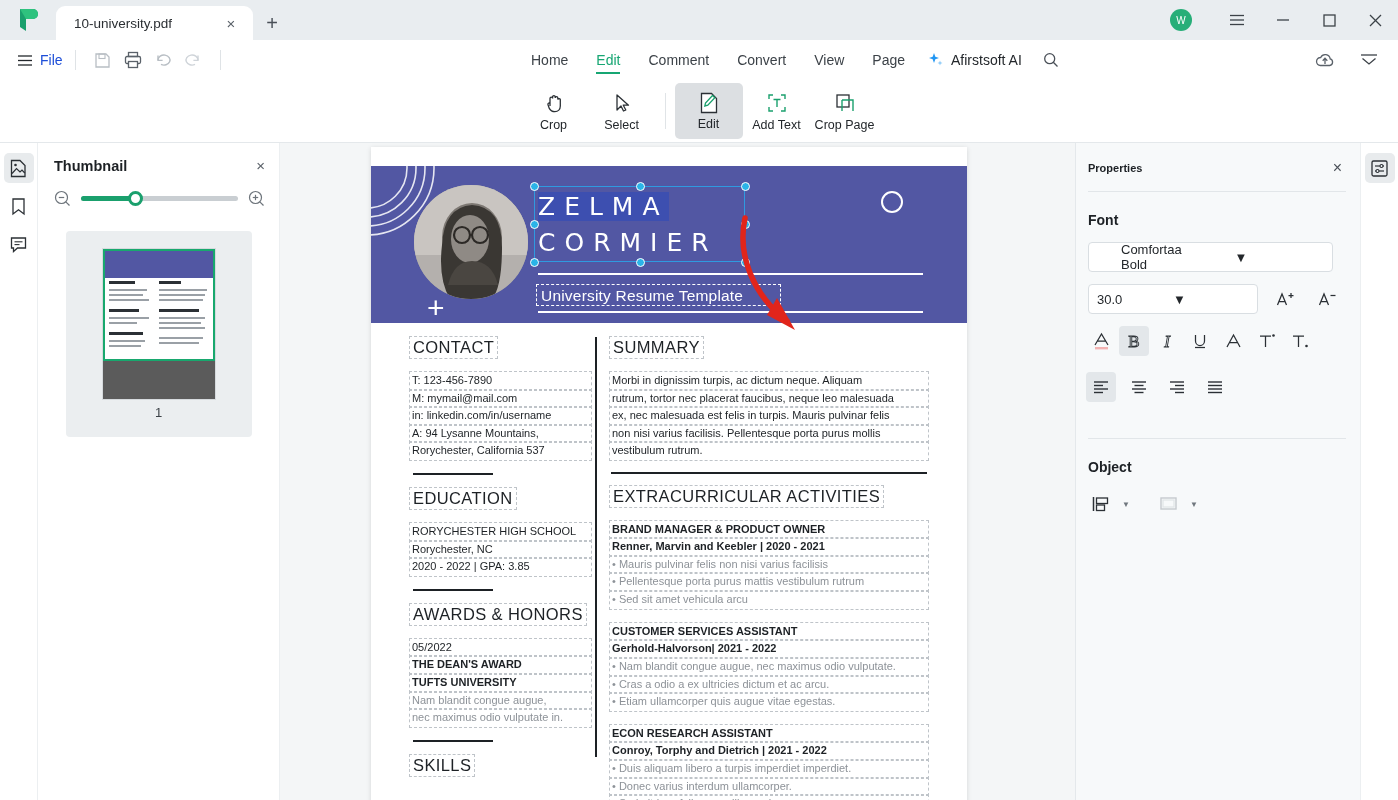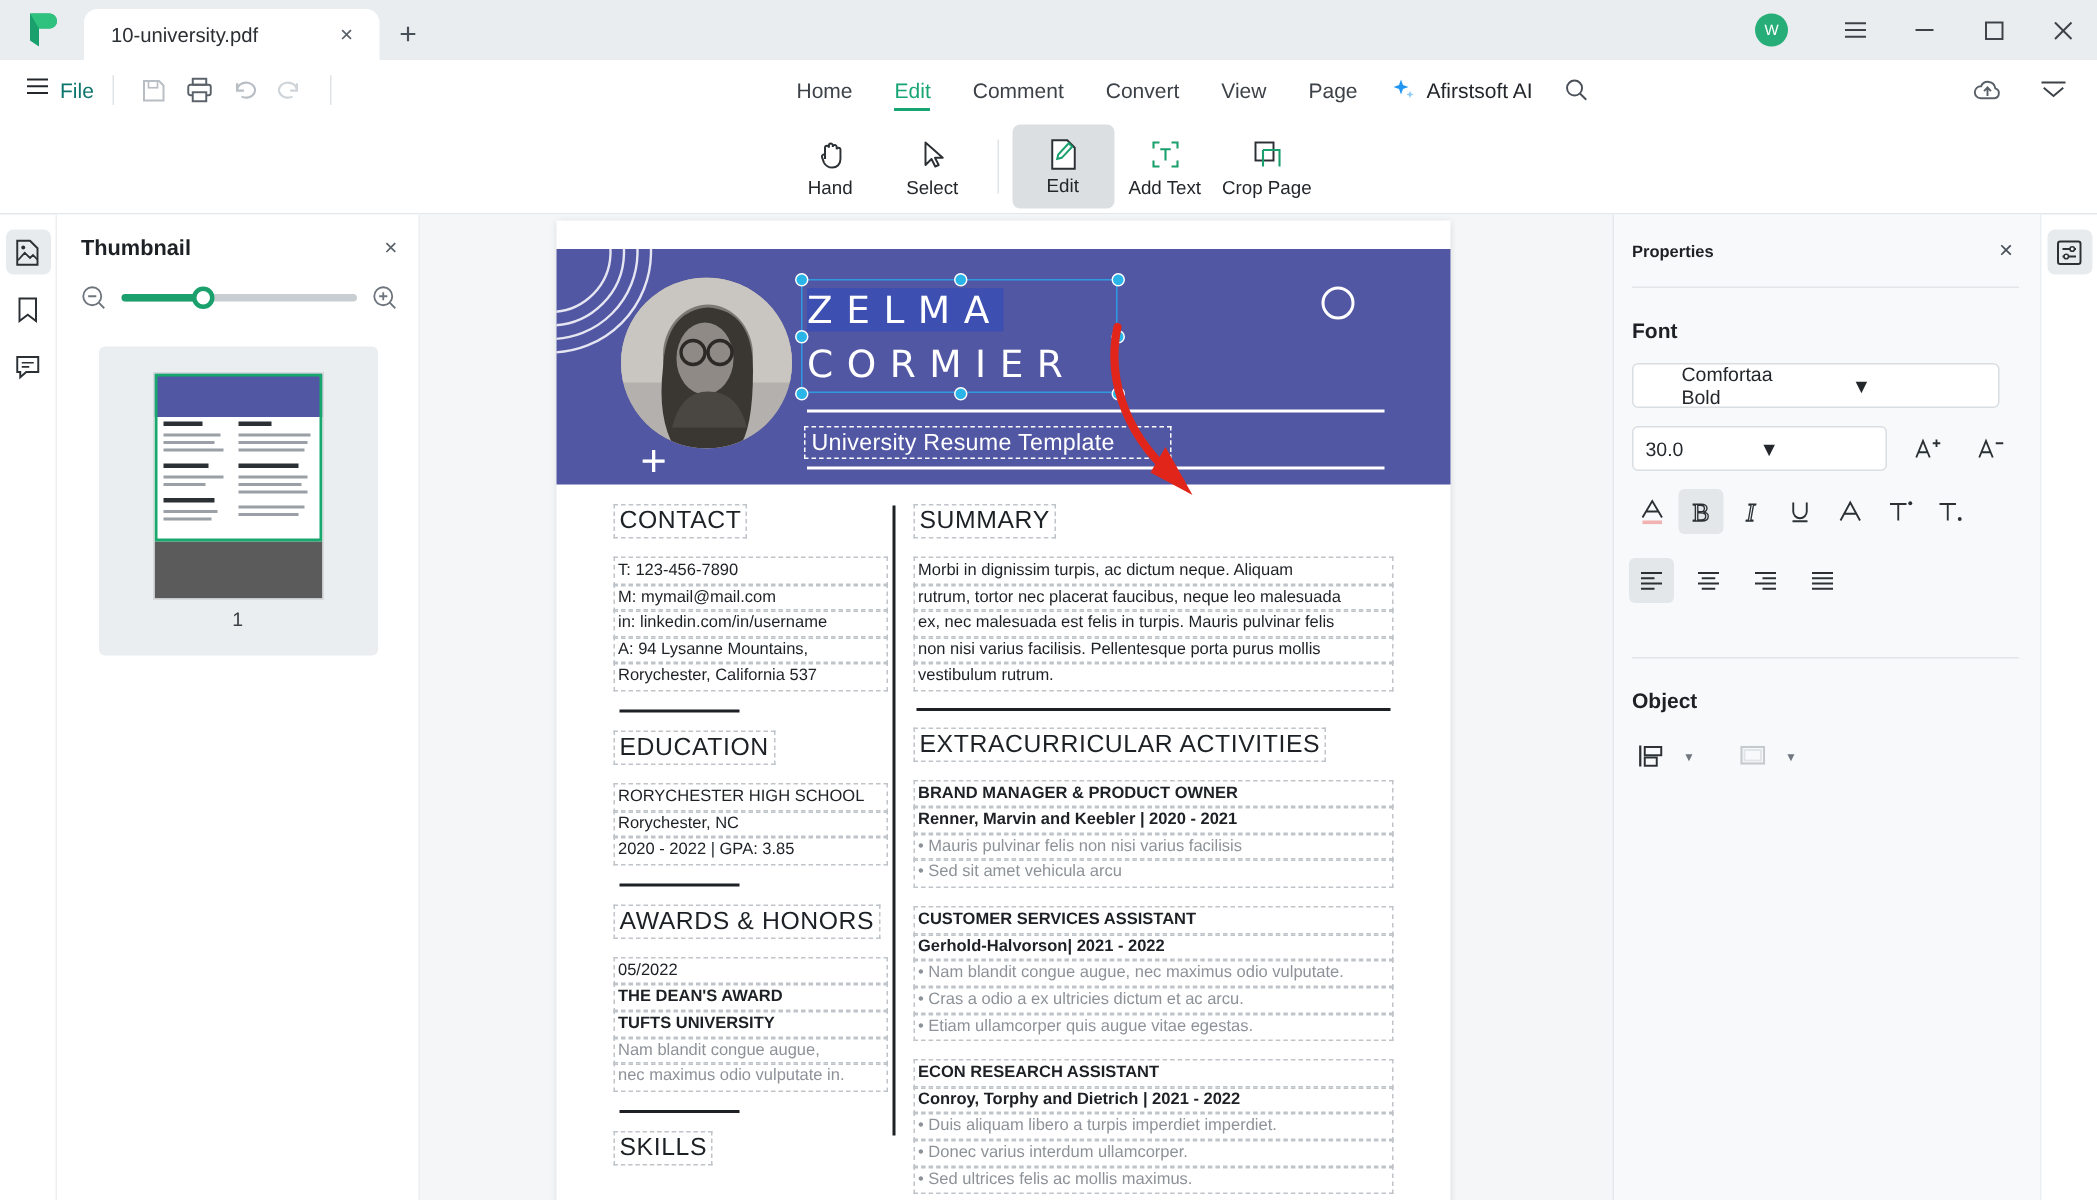--- a/index.html
+++ b/index.html
@@ -23,21 +23,21 @@
   .tab-close { width: 20px; height: 20px; display:flex;align-items:center;justify-content:center; color:#5a6169; font-size: 15px; cursor: pointer;}
   .newtab { width: 38px; height: 34px; display: flex; align-items: center; justify-content: center;
             color: #4a5058; font-size: 20px; cursor: pointer; }
   .win-ctrls { position: absolute; right: 0; top: 0; height: 40px; display: flex; align-items: center; gap: 0; }
   .avatar { width: 22px; height: 22px; border-radius: 50%; background: #27ae78; color: #fff;
             font-size: 10px; display: flex; align-items: center; justify-content: center; margin-right: 22px; }
   .win-btn { width: 46px; height: 40px; display: flex; align-items: center; justify-content: center;
              color: #3c4248; cursor: pointer; }
   
   .menurow { height: 40px; background: #fff; display: flex; align-items: center; position: relative; }
-  .file-btn { display: flex; gap: 8px; margin-left: 18px; font-size: 14px; color: #0f766e; cursor: pointer; }
+  .file-btn { display: flex; align-items: center; gap: 8px; margin-left: 18px; font-size: 14px; color: #1d4ed8; cursor: pointer; }
   .vsep { width: 1px; height: 20px; background: #dfe3e6; margin: 0 12px; }
   .qicon { width: 30px; height: 30px; display: flex; align-items: center; justify-content: center; color: #6d747b; cursor: pointer; }
   .tabs-center { position: absolute; left: 517px; top: 0; height: 40px; display: flex; align-items: center; gap: 0; }
   .mtab { padding: 0 14px; height: 40px; display: flex; align-items: center; font-size: 14px;
           color: #3c4248; cursor: pointer; position: relative; }
   .mtab.active { color: #17a673; }
   .mtab.active::after { content:""; position: absolute; left: 14px; right: 14px; bottom: 6px; height: 2px; background: #17a673; }
   .ai-area { position: absolute; left: 928px; top: 0; height: 40px; display: flex; align-items: center; gap: 14px; }
   .ai-btn { display: flex; align-items: center; gap: 7px; font-size: 14px; color: #23272b; cursor: pointer; }
   .right-icons { position: absolute; right: 14px; top: 0; height: 40px; display: flex; align-items: center; gap: 14px; }
@@ -256,21 +256,21 @@
     </div>
   </div>
 </div>
 
 <div class="ribbon">
   <div class="ribbon-inner">
     <div class="rb-item">
       <svg width="24" height="24" viewBox="0 0 24 24">
         <path d="M8 15 V7.5 a1.3 1.3 0 0 1 2.6 0 V6 a1.3 1.3 0 0 1 2.6 0 v1 a1.3 1.3 0 0 1 2.6 0 v1.5 a1.3 1.3 0 0 1 2.5 0 V15 c0 3.5-2.3 5.7-5.4 5.7 -3.2 0-4.6-1.4-5.6-3.3 L6 13.8 a1.25 1.25 0 0 1 2-1.4 z" fill="none" stroke="#2b3035" stroke-width="1.3"></path>
       </svg>
-      <span class="rb-label">Hand</span>
+      <span class="rb-label">Crop</span>
     </div>
     <div class="rb-item">
       <svg width="24" height="24" viewBox="0 0 24 24">
         <path d="M7 4 L7 19 L11 15 L13.5 20 L15.8 19 L13.3 14.2 L18.5 14.2 Z" fill="none" stroke="#2b3035" stroke-width="1.3" stroke-linejoin="round"></path>
       </svg>
       <span class="rb-label">Select</span>
     </div>
     <div class="rb-sep"></div>
     <div class="rb-item active">
       <svg width="22" height="22" viewBox="0 0 22 22">
@@ -477,20 +477,21 @@
           <span class="dashbox ctext">non nisi varius facilisis. Pellentesque porta purus mollis</span>
           <span class="dashbox ctext">vestibulum rutrum.</span>
         </div>
         <div class="rule-lg"></div>
         <div class="sec-h">EXTRACURRICULAR ACTIVITIES</div>
 
         <div class="mt14">
           <span class="dashbox ctext" style="font-weight:bold">BRAND MANAGER &amp; PRODUCT OWNER</span>
           <span class="dashbox ctext" style="font-weight:bold">Renner, Marvin and Keebler | 2020 - 2021</span>
           <span class="dashbox ctext" style="color:#8d9298">• Mauris pulvinar felis non nisi varius facilisis</span>
+          <span class="dashbox ctext" style="color:#8d9298">• Pellentesque porta purus mattis vestibulum rutrum</span>
           <span class="dashbox ctext" style="color:#8d9298">• Sed sit amet vehicula arcu</span>
         </div>
         <div class="mt14">
           <span class="dashbox ctext" style="font-weight:bold">CUSTOMER SERVICES ASSISTANT</span>
           <span class="dashbox ctext" style="font-weight:bold">Gerhold-Halvorson| 2021 - 2022</span>
           <span class="dashbox ctext" style="color:#8d9298">• Nam blandit congue augue, nec maximus odio vulputate.</span>
           <span class="dashbox ctext" style="color:#8d9298">• Cras a odio a ex ultricies dictum et ac arcu.</span>
           <span class="dashbox ctext" style="color:#8d9298">• Etiam ullamcorper quis augue vitae egestas.</span>
         </div>
         <div class="mt14">

